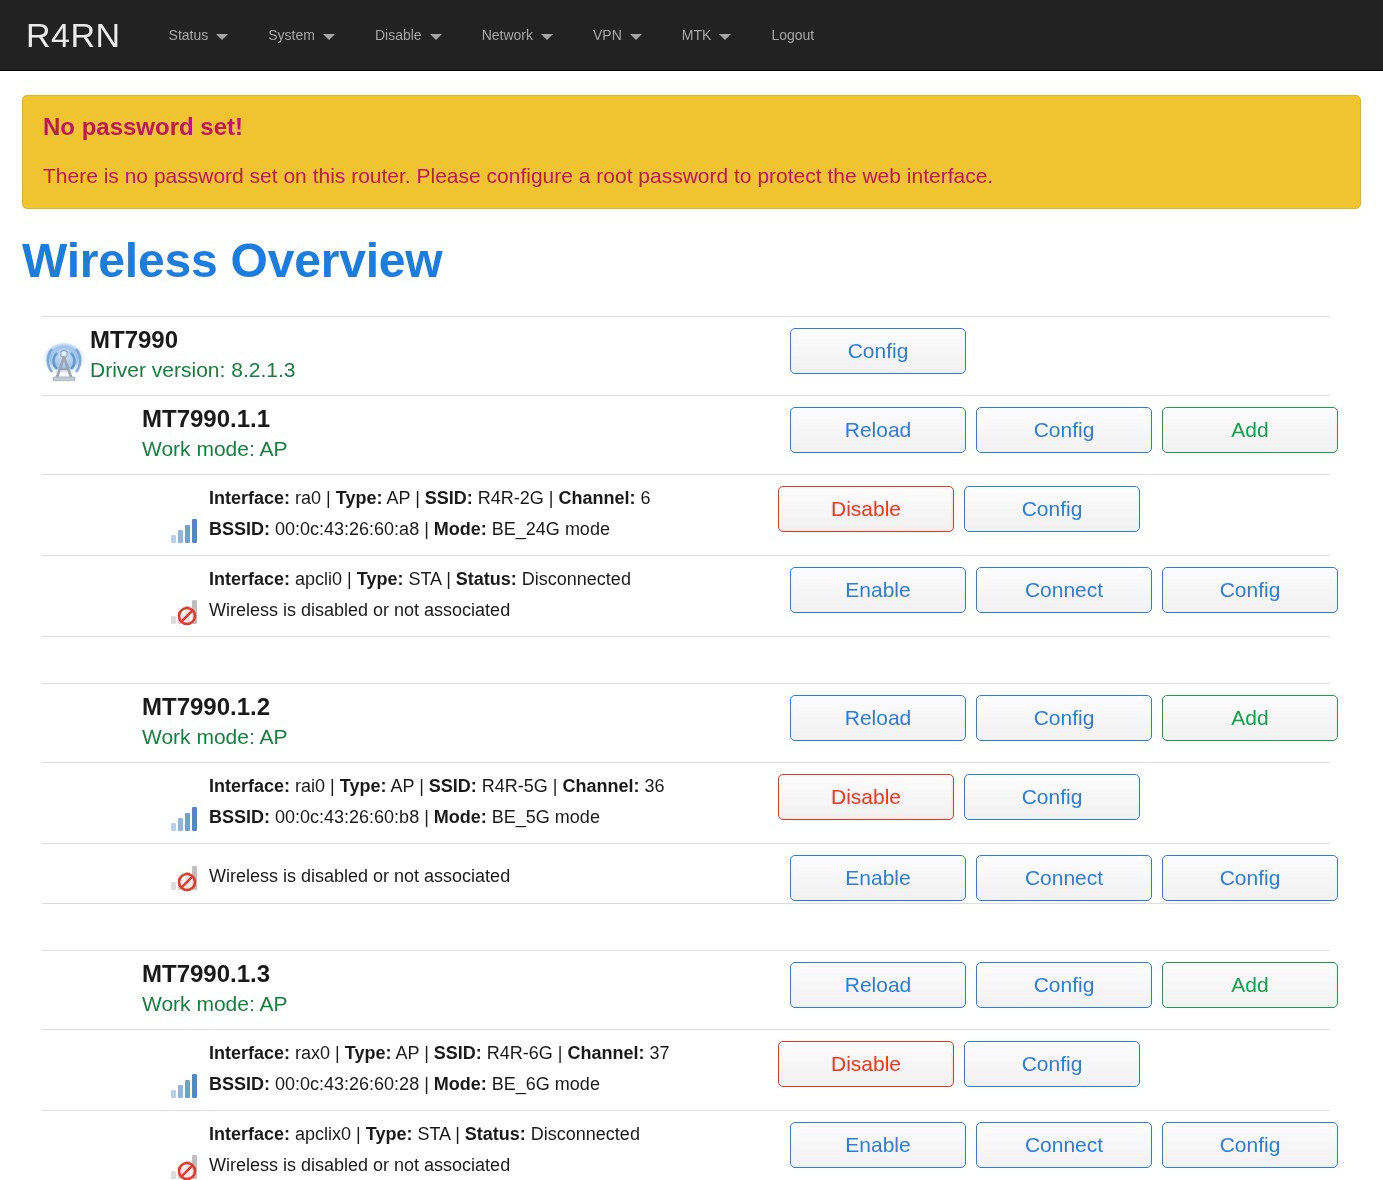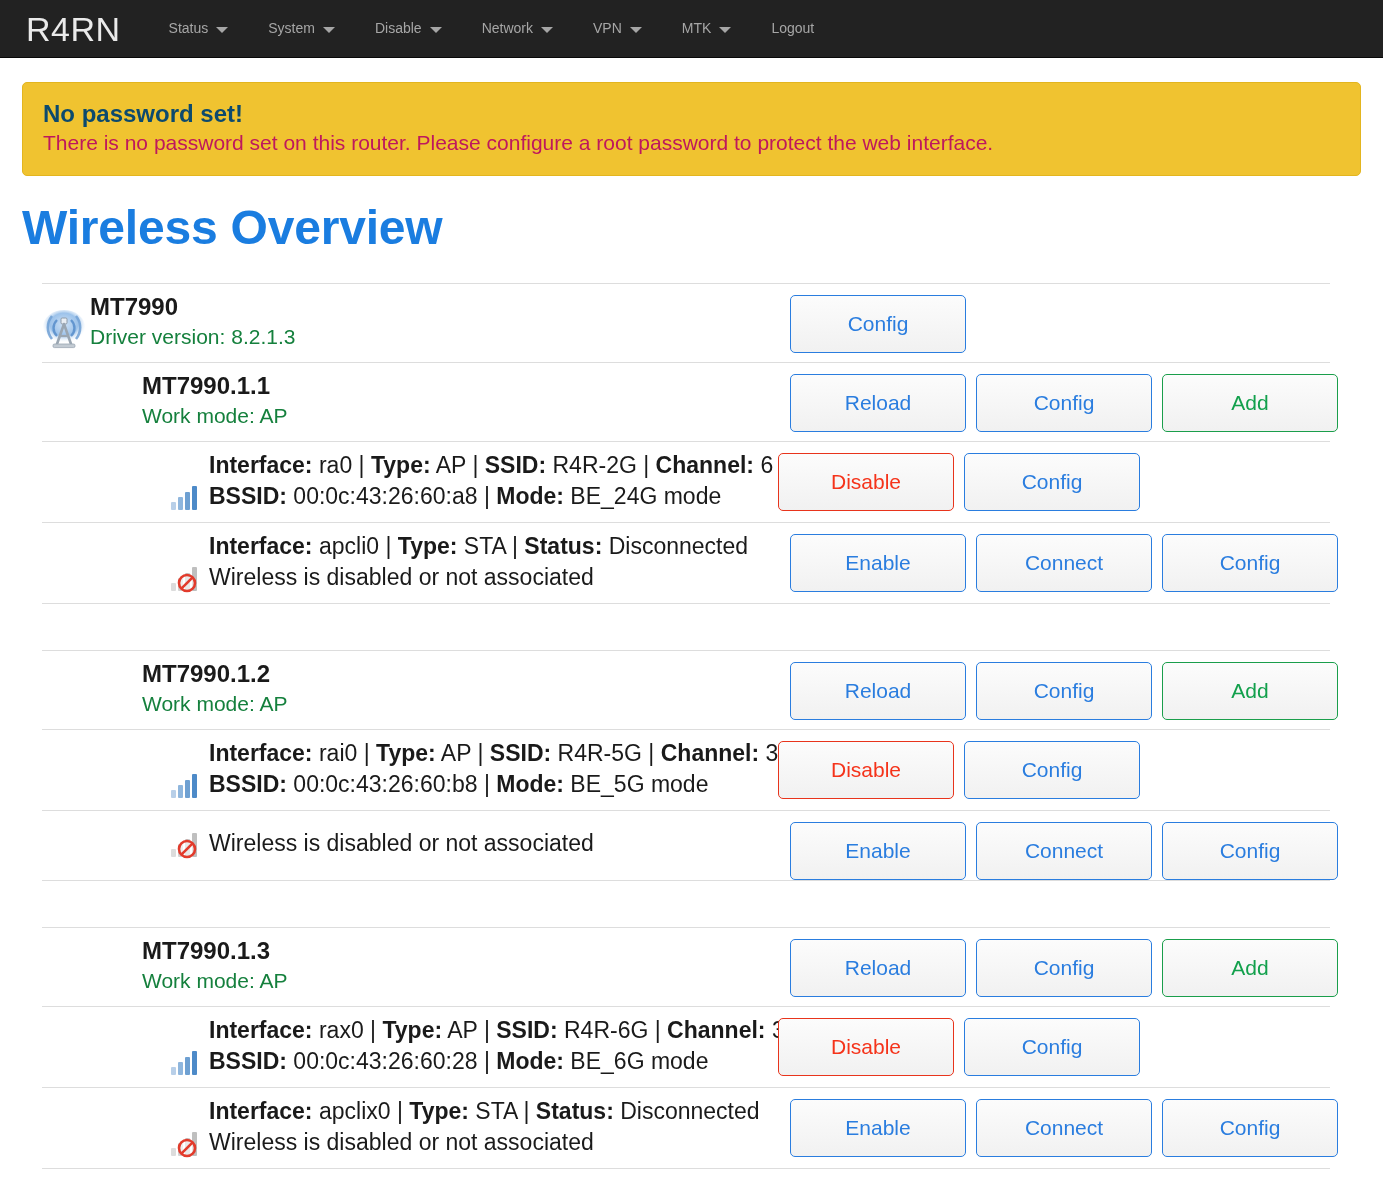--- a/index.html
+++ b/index.html
@@ -6,21 +6,21 @@
   html, body {
     margin: 0; padding: 0;
     background: #ffffff;
     font-family: "Liberation Sans", sans-serif;
     -webkit-font-smoothing: antialiased;
   }
   body { width: 1383px; min-height: 1180px; position: relative; overflow-x: hidden; }
 
   
   .navbar {
-    height: 58px;
+    height: 71px;
     background: #222222;
     border-bottom: 1px solid #080808;
     display: flex;
     align-items: center;
     padding: 0 0 0 26px;
   }
   .brand {
     color: #eaeaea;
     font-size: 34px;
     line-height: 34px;
@@ -54,23 +54,23 @@
   .alert {
     margin: 24px 22px 0 22px;
     background: #f0c330;
     border: 1px solid #e3b51f;
     border-radius: 5px;
     padding: 16px 20px 18px 20px;
   }
   .alert-title {
     font-size: 24px;
     font-weight: bold;
-    color: #0c4a6e;
+    color: #be185d;
     line-height: 30px;
-    margin-bottom: 0;
+    margin-bottom: 20px;
   }
   .alert-text {
     font-size: 21px;
     color: #be185d;
     line-height: 28px;
   }
 
   
   .page-title {
     color: #1a7de0;
@@ -118,38 +118,38 @@
     line-height: 30px;
     white-space: nowrap;
   }
   .info-sub {
     font-size: 21px;
     color: #15803d;
     line-height: 30px;
     white-space: nowrap;
   }
   .info-line {
-    font-size: 23px;
+    font-size: 18px;
     color: #1a1a1a;
     line-height: 31px;
     white-space: nowrap;
   }
   .info-line b { font-weight: bold; }
 
   
   .cell-btns {
     display: flex;
     align-items: flex-start;
     gap: 10px;
     padding-top: 11px;
     flex: 1 1 auto;
   }
   .btn {
     min-width: 176px;
-    height: 58px;
+    height: 46px;
     border-radius: 5px;
     background: linear-gradient(180deg,#fcfcfc 0%, #f1f1f1 100%);
     border: 1px solid #2a7ddf;
     color: #2a7ddf;
     font-size: 21px;
     font-family: "Liberation Sans", sans-serif;
     display: flex;
     align-items: center;
     justify-content: center;
     cursor: pointer;

